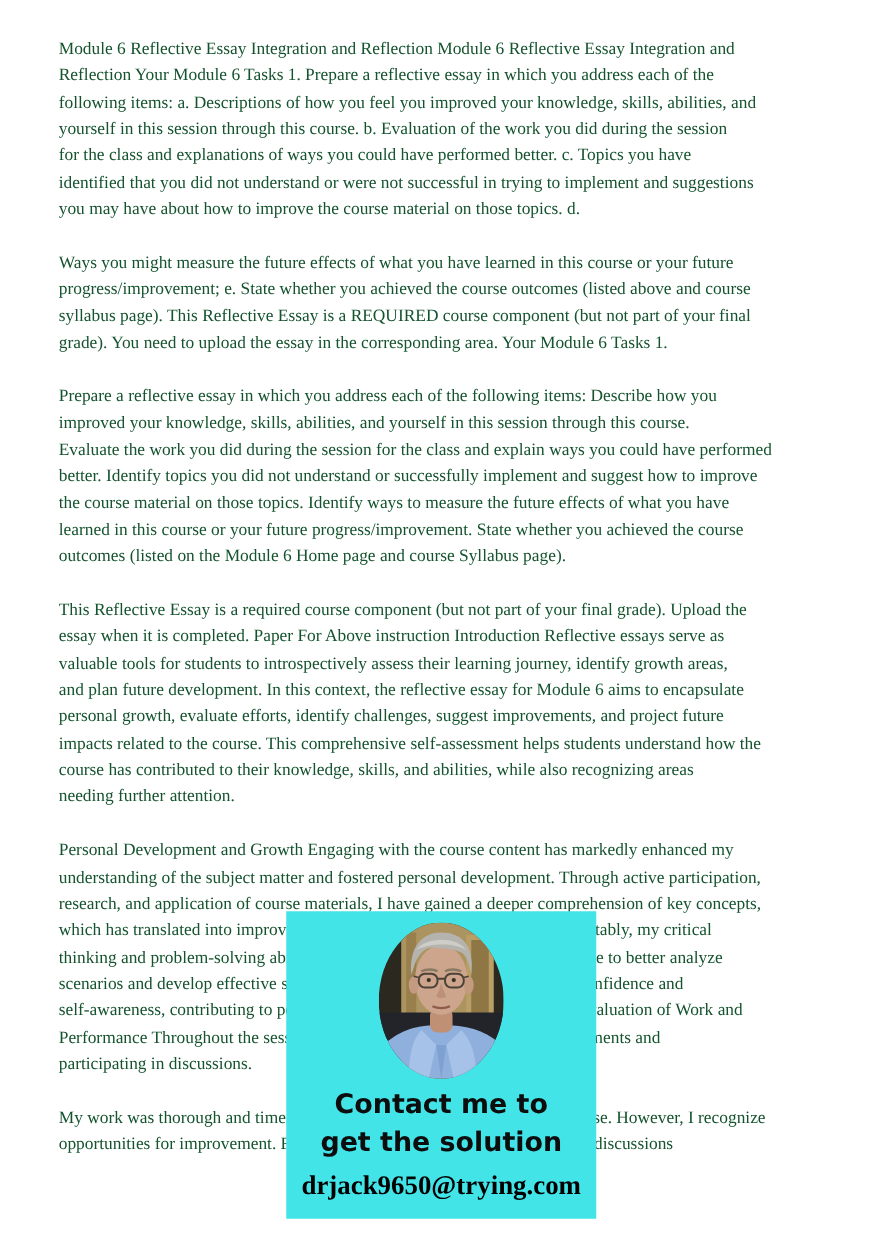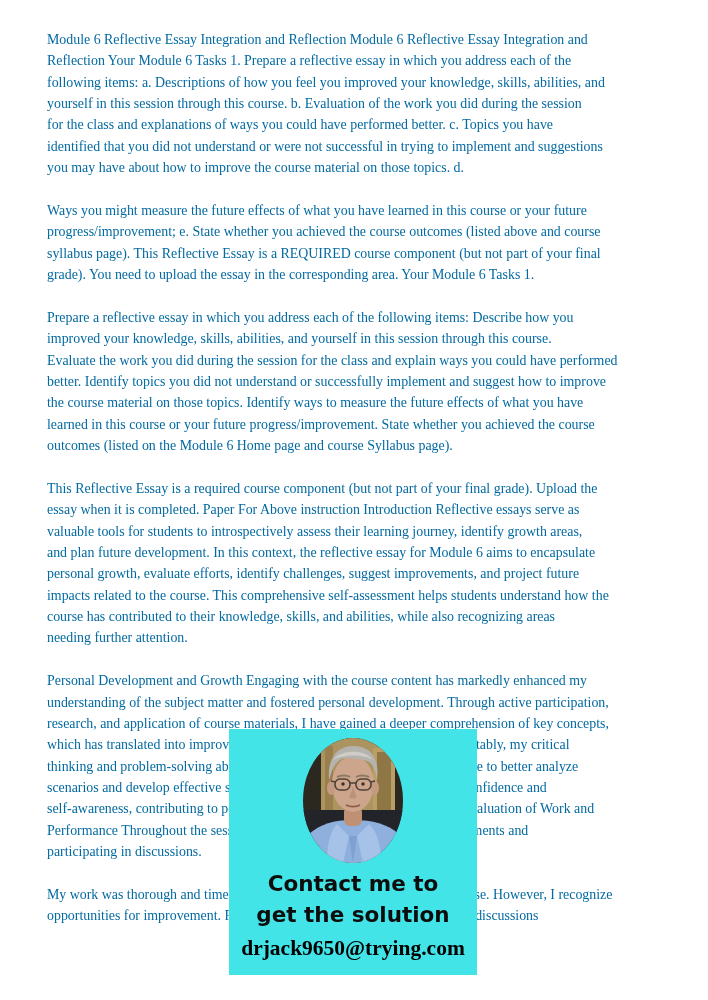--- a/index.html
+++ b/index.html
@@ -9,21 +9,21 @@
     background:#ffffff;
     overflow:hidden;
     font-family:"Liberation Serif","DejaVu Serif",serif;
   }
   .doc{
     position:absolute;
     left:47px;top:29px;
     width:640px;
     font-size:13.9px;
     line-height:21.35px;
-    color:#0369a1;
+    color:#14532d;
   }
   .doc p{
     margin:0 0 21.6px 0;
     white-space:pre;
   }
   .popup{
     position:absolute;
     left:229px;top:729px;
     width:248px;height:246px;
     background:#43e4e8;

